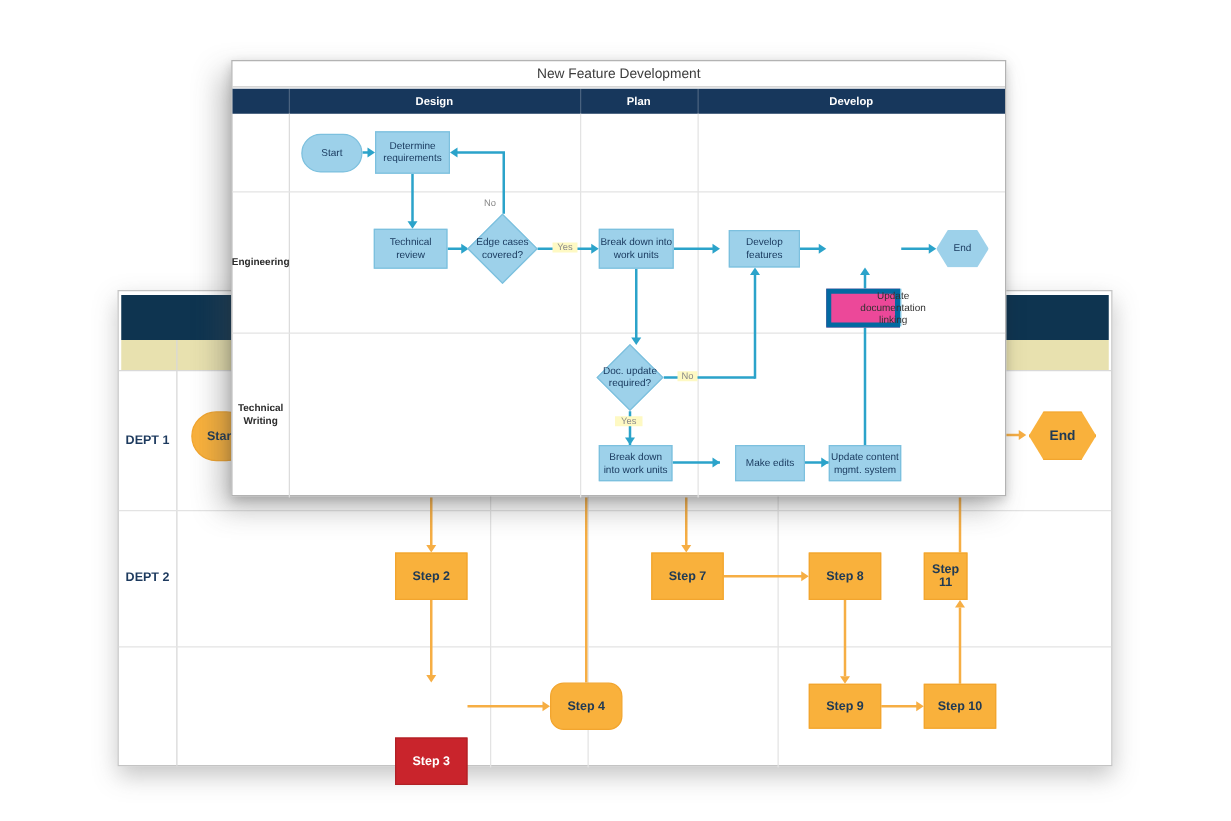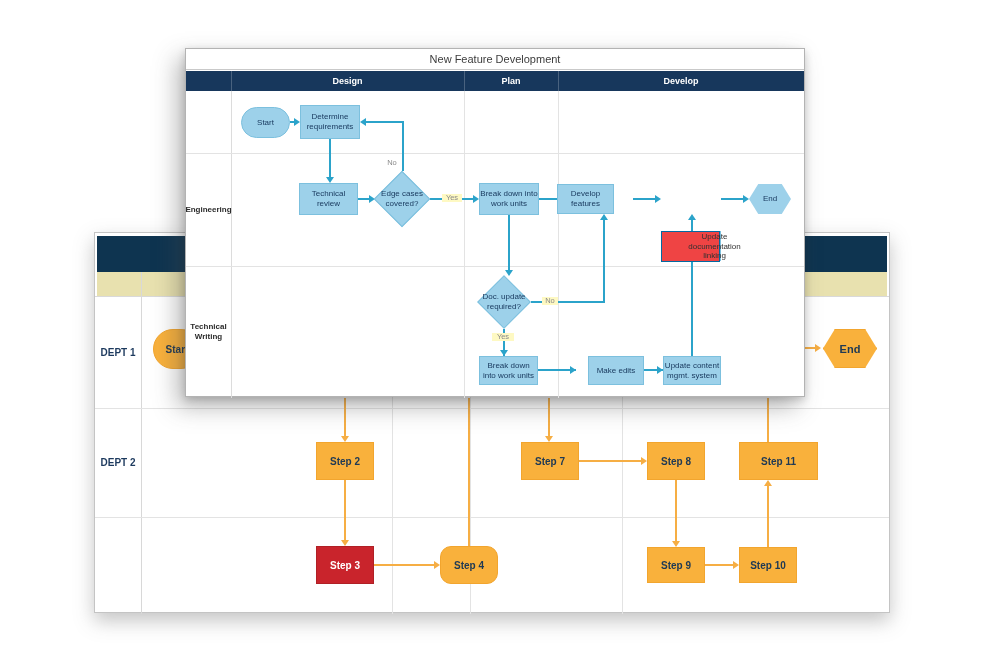--- a/index.html
+++ b/index.html
@@ -10,40 +10,40 @@
   
   #fg{left:185px;top:48px;width:620px;height:349px;border:1px solid #b3b3b3;z-index:5;
       box-shadow:-8px 10px 22px rgba(70,70,70,.38), 0 3px 8px rgba(0,0,0,.18);}
   .fg-title{left:0;top:0;width:618px;height:21px;border-bottom:1px solid #c9c9c9;font-size:11px;color:#3c3c3c;}
   .fg-header{left:0;top:22px;width:618px;height:20px;background:#17375C;}
   .hsep{position:absolute;top:22px;width:1px;height:20px;background:rgba(255,255,255,.22);}
   .vgrid{width:1px;background:#e3e3e3;}
   .hgrid{height:1px;background:#e3e3e3;}
   .lane-label{font-size:8px;font-weight:bold;color:#2b2b2b;line-height:1.25;}
   .node{background:#9DD1EA;border:1px solid #7cc0de;font-size:8px;color:#17375c;line-height:1.2;}
-  .node.orange{background:#ef4444;border:1px solid #0369a1;color:#313131;padding-left:48px;}
+  .node.orange{background:#ec4899;border:4px solid #0369a1;color:#313131;padding-left:48px;}
   .diam{background:#9DD1EA;border:1px solid #7cc0de;transform:rotate(45deg);}
   .dlabel{font-size:8px;color:#17375c;line-height:1.2;background:transparent;}
   .tline{background:#2BA3CA;}
   .oline{background:#F6AE44;}
   .edge-label{font-size:7.5px;color:#8a8a8a;background:#fef9c3;line-height:1;}
   .ar{width:0;height:0;}
   .ar.r-t{border-top:4px solid transparent;border-bottom:4px solid transparent;border-left:6px solid #2BA3CA;}
   .ar.l-t{border-top:4px solid transparent;border-bottom:4px solid transparent;border-right:6px solid #2BA3CA;}
   .ar.d-t{border-left:4px solid transparent;border-right:4px solid transparent;border-top:6px solid #2BA3CA;}
   .ar.u-t{border-left:4px solid transparent;border-right:4px solid transparent;border-bottom:6px solid #2BA3CA;}
   .ar.r-o{border-top:4px solid transparent;border-bottom:4px solid transparent;border-left:6px solid #F6AE44;}
   .ar.d-o{border-left:4px solid transparent;border-right:4px solid transparent;border-top:6px solid #F6AE44;}
   .ar.u-o{border-left:4px solid transparent;border-right:4px solid transparent;border-bottom:6px solid #F6AE44;}
   .hex{clip-path:polygon(22% 0,78% 0,100% 50%,78% 100%,22% 100%,0 50%);border:none;}
   
   #bg{left:94px;top:232px;width:796px;height:381px;border:1px solid #c4c4c4;z-index:1;
       box-shadow:0 8px 18px rgba(90,90,90,.35);}
   .step{background:#F9B13C;border:1px solid #f2a52e;font-size:10px;font-weight:bold;color:#203A54;}
-  .step.red{background:#C9242C;border:1px solid #b02025;color:#ffffff;}
+  .step.red{background:#C9242C;border:1px solid #b02025;color:#ffffff;margin-top:44px;}
   .dept{font-size:10px;font-weight:bold;color:#1D3A5E;}
 </style>
 </head>
 <body>
 
 <div class="card" id="bg">
 
   <div class="abs" style="left:2px;top:3px;width:790px;height:36px;background:#0E3450;"></div>
   <div class="abs" style="left:2px;top:39px;width:790px;height:24px;background:#E8E1AF;"></div>
 
@@ -77,21 +77,21 @@
   <div class="abs ar u-o" style="left:669px;top:247px;"></div>
   <div class="abs oline" style="left:672px;top:165px;width:2px;height:44px;"></div>
   <div class="abs oline" style="left:706px;top:114px;width:16px;height:2px;"></div>
   <div class="abs ar r-o" style="left:720px;top:111px;"></div>
 
   <div class="abs flex step" style="left:58px;top:96px;width:48px;height:40px;border-radius:20px;">Start</div>
   <div class="abs flex step hex" style="left:728px;top:96px;width:54px;height:39px;font-size:11px;">End</div>
   <div class="abs flex step" style="left:221px;top:209px;width:58px;height:38px;">Step 2</div>
   <div class="abs flex step" style="left:426px;top:209px;width:58px;height:38px;">Step 7</div>
   <div class="abs flex step" style="left:552px;top:209px;width:58px;height:38px;">Step 8</div>
-  <div class="abs flex step" style="left:644px;top:209px;width:79px;height:38px;">Step 11</div>
+  <div class="abs flex step" style="left:644px;top:209px;width:35px;height:38px;">Step 11</div>
   <div class="abs flex step red" style="left:221px;top:313px;width:58px;height:38px;">Step 3</div>
   <div class="abs flex step" style="left:345px;top:313px;width:58px;height:38px;border-radius:11px;">Step 4</div>
   <div class="abs flex step" style="left:552px;top:314px;width:58px;height:36px;">Step 9</div>
   <div class="abs flex step" style="left:644px;top:314px;width:58px;height:36px;">Step 10</div>
 </div>
 
 <div class="card" id="fg">
   <div class="abs flex fg-title">New Feature Development</div>
   <div class="abs fg-header"></div>
   <div class="abs flex h" style="left:45px;top:22px;width:233px;height:20px;color:#fff;font-size:9px;font-weight:bold;">Design</div>
@@ -145,21 +145,21 @@
   <div class="abs tline" style="left:505px;top:213px;width:2px;height:94px;"></div>
   <div class="abs tline" style="left:505px;top:169px;width:2px;height:13px;"></div>
   <div class="abs ar u-t" style="left:502px;top:165px;"></div>
 
   <div class="abs flex node" style="left:55px;top:58px;width:49px;height:31px;border-radius:16px;">Start</div>
   <div class="abs flex node" style="left:114px;top:56px;width:60px;height:34px;">Determine requirements</div>
   <div class="abs flex node" style="left:113px;top:134px;width:59px;height:32px;">Technical review</div>
   <div class="abs diam" style="left:196px;top:130px;width:40px;height:40px;"></div>
   <div class="abs flex dlabel" style="left:186px;top:136px;width:60px;height:28px;">Edge cases covered?</div>
   <div class="abs flex node" style="left:293px;top:134px;width:60px;height:32px;">Break down into work units</div>
-  <div class="abs flex node" style="left:371px;top:135px;width:57px;height:30px;">Develop features</div>
+  <div class="abs flex node" style="left:397px;top:135px;width:57px;height:30px;">Develop features</div>
   <div class="abs flex node" style="left:475px;top:135px;width:60px;height:30px;margin-top:47px;">Build package</div>
   <div class="abs flex node hex" style="left:563px;top:135px;width:42px;height:30px;">End</div>
   <div class="abs flex node orange" style="left:475px;top:182px;width:59px;height:31px;">Update documentation linking</div>
   <div class="abs diam" style="left:299px;top:234px;width:38px;height:38px;"></div>
   <div class="abs flex dlabel" style="left:288px;top:240px;width:60px;height:26px;">Doc. update required?</div>
   <div class="abs flex node" style="left:293px;top:307px;width:59px;height:29px;">Break down into work units</div>
   <div class="abs flex node" style="left:402px;top:307px;width:56px;height:29px;">Make edits</div>
   <div class="abs flex node" style="left:477px;top:307px;width:58px;height:29px;">Update content mgmt. system</div>
 </div>
 

